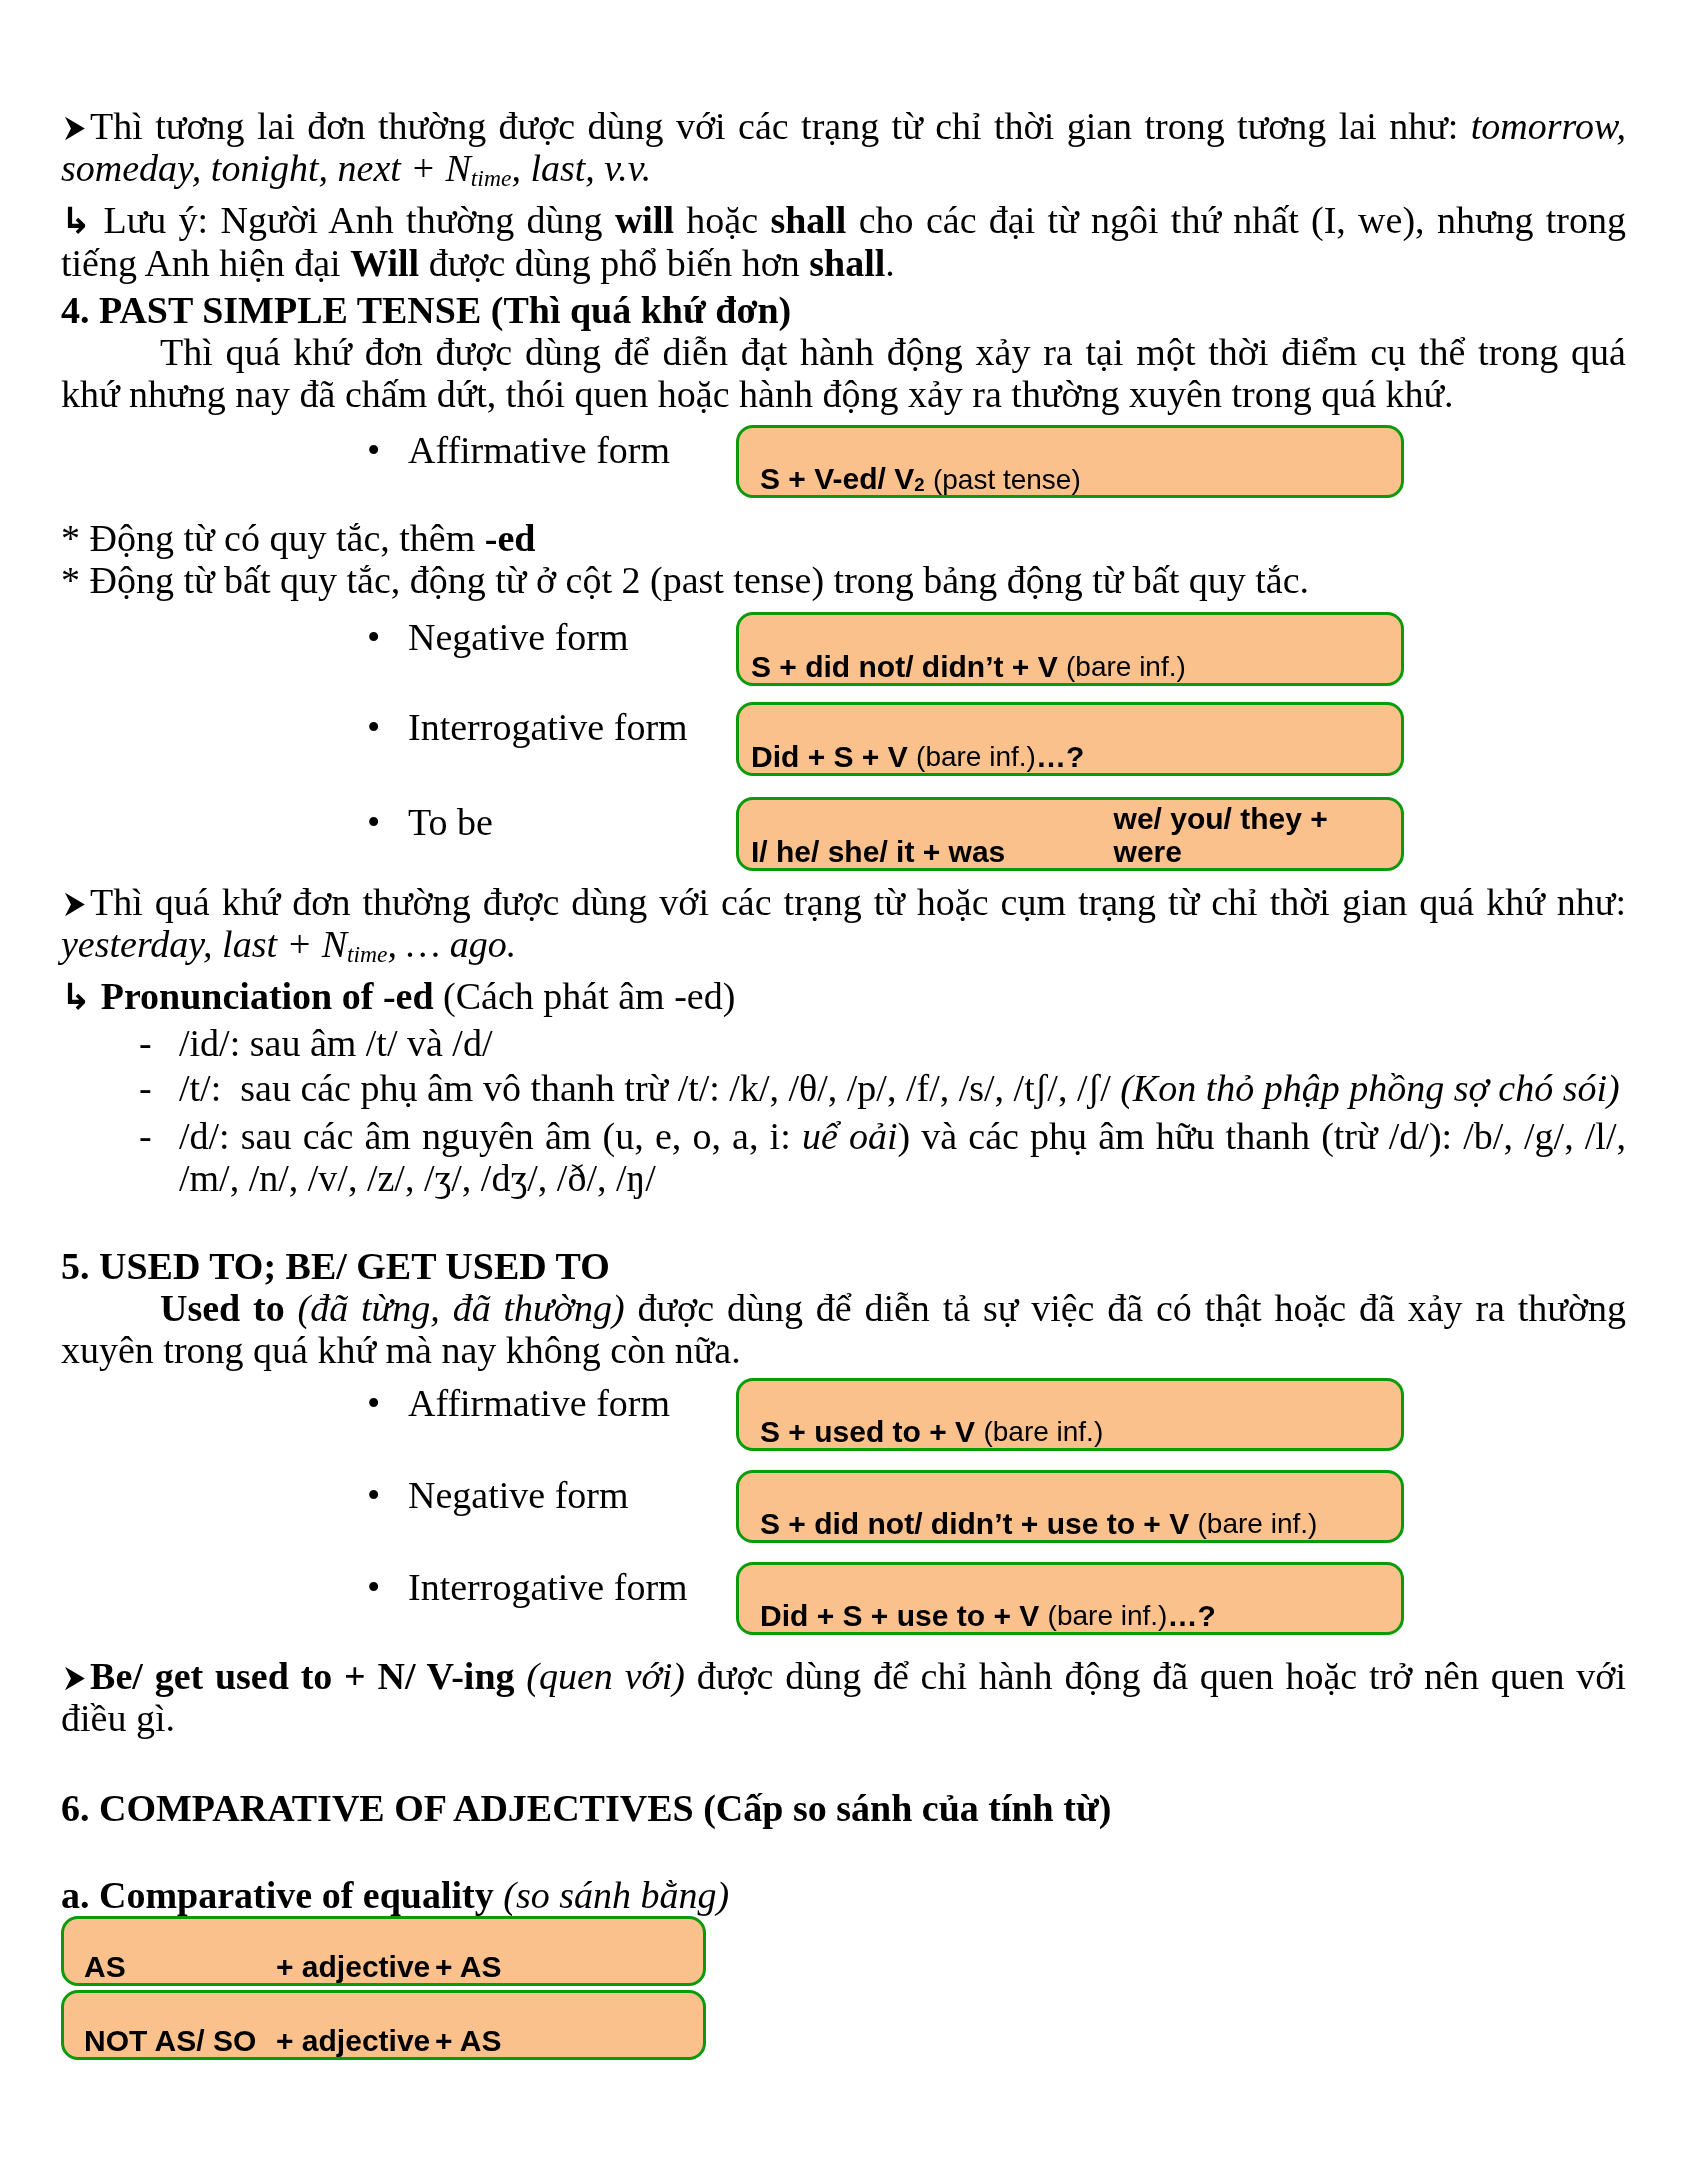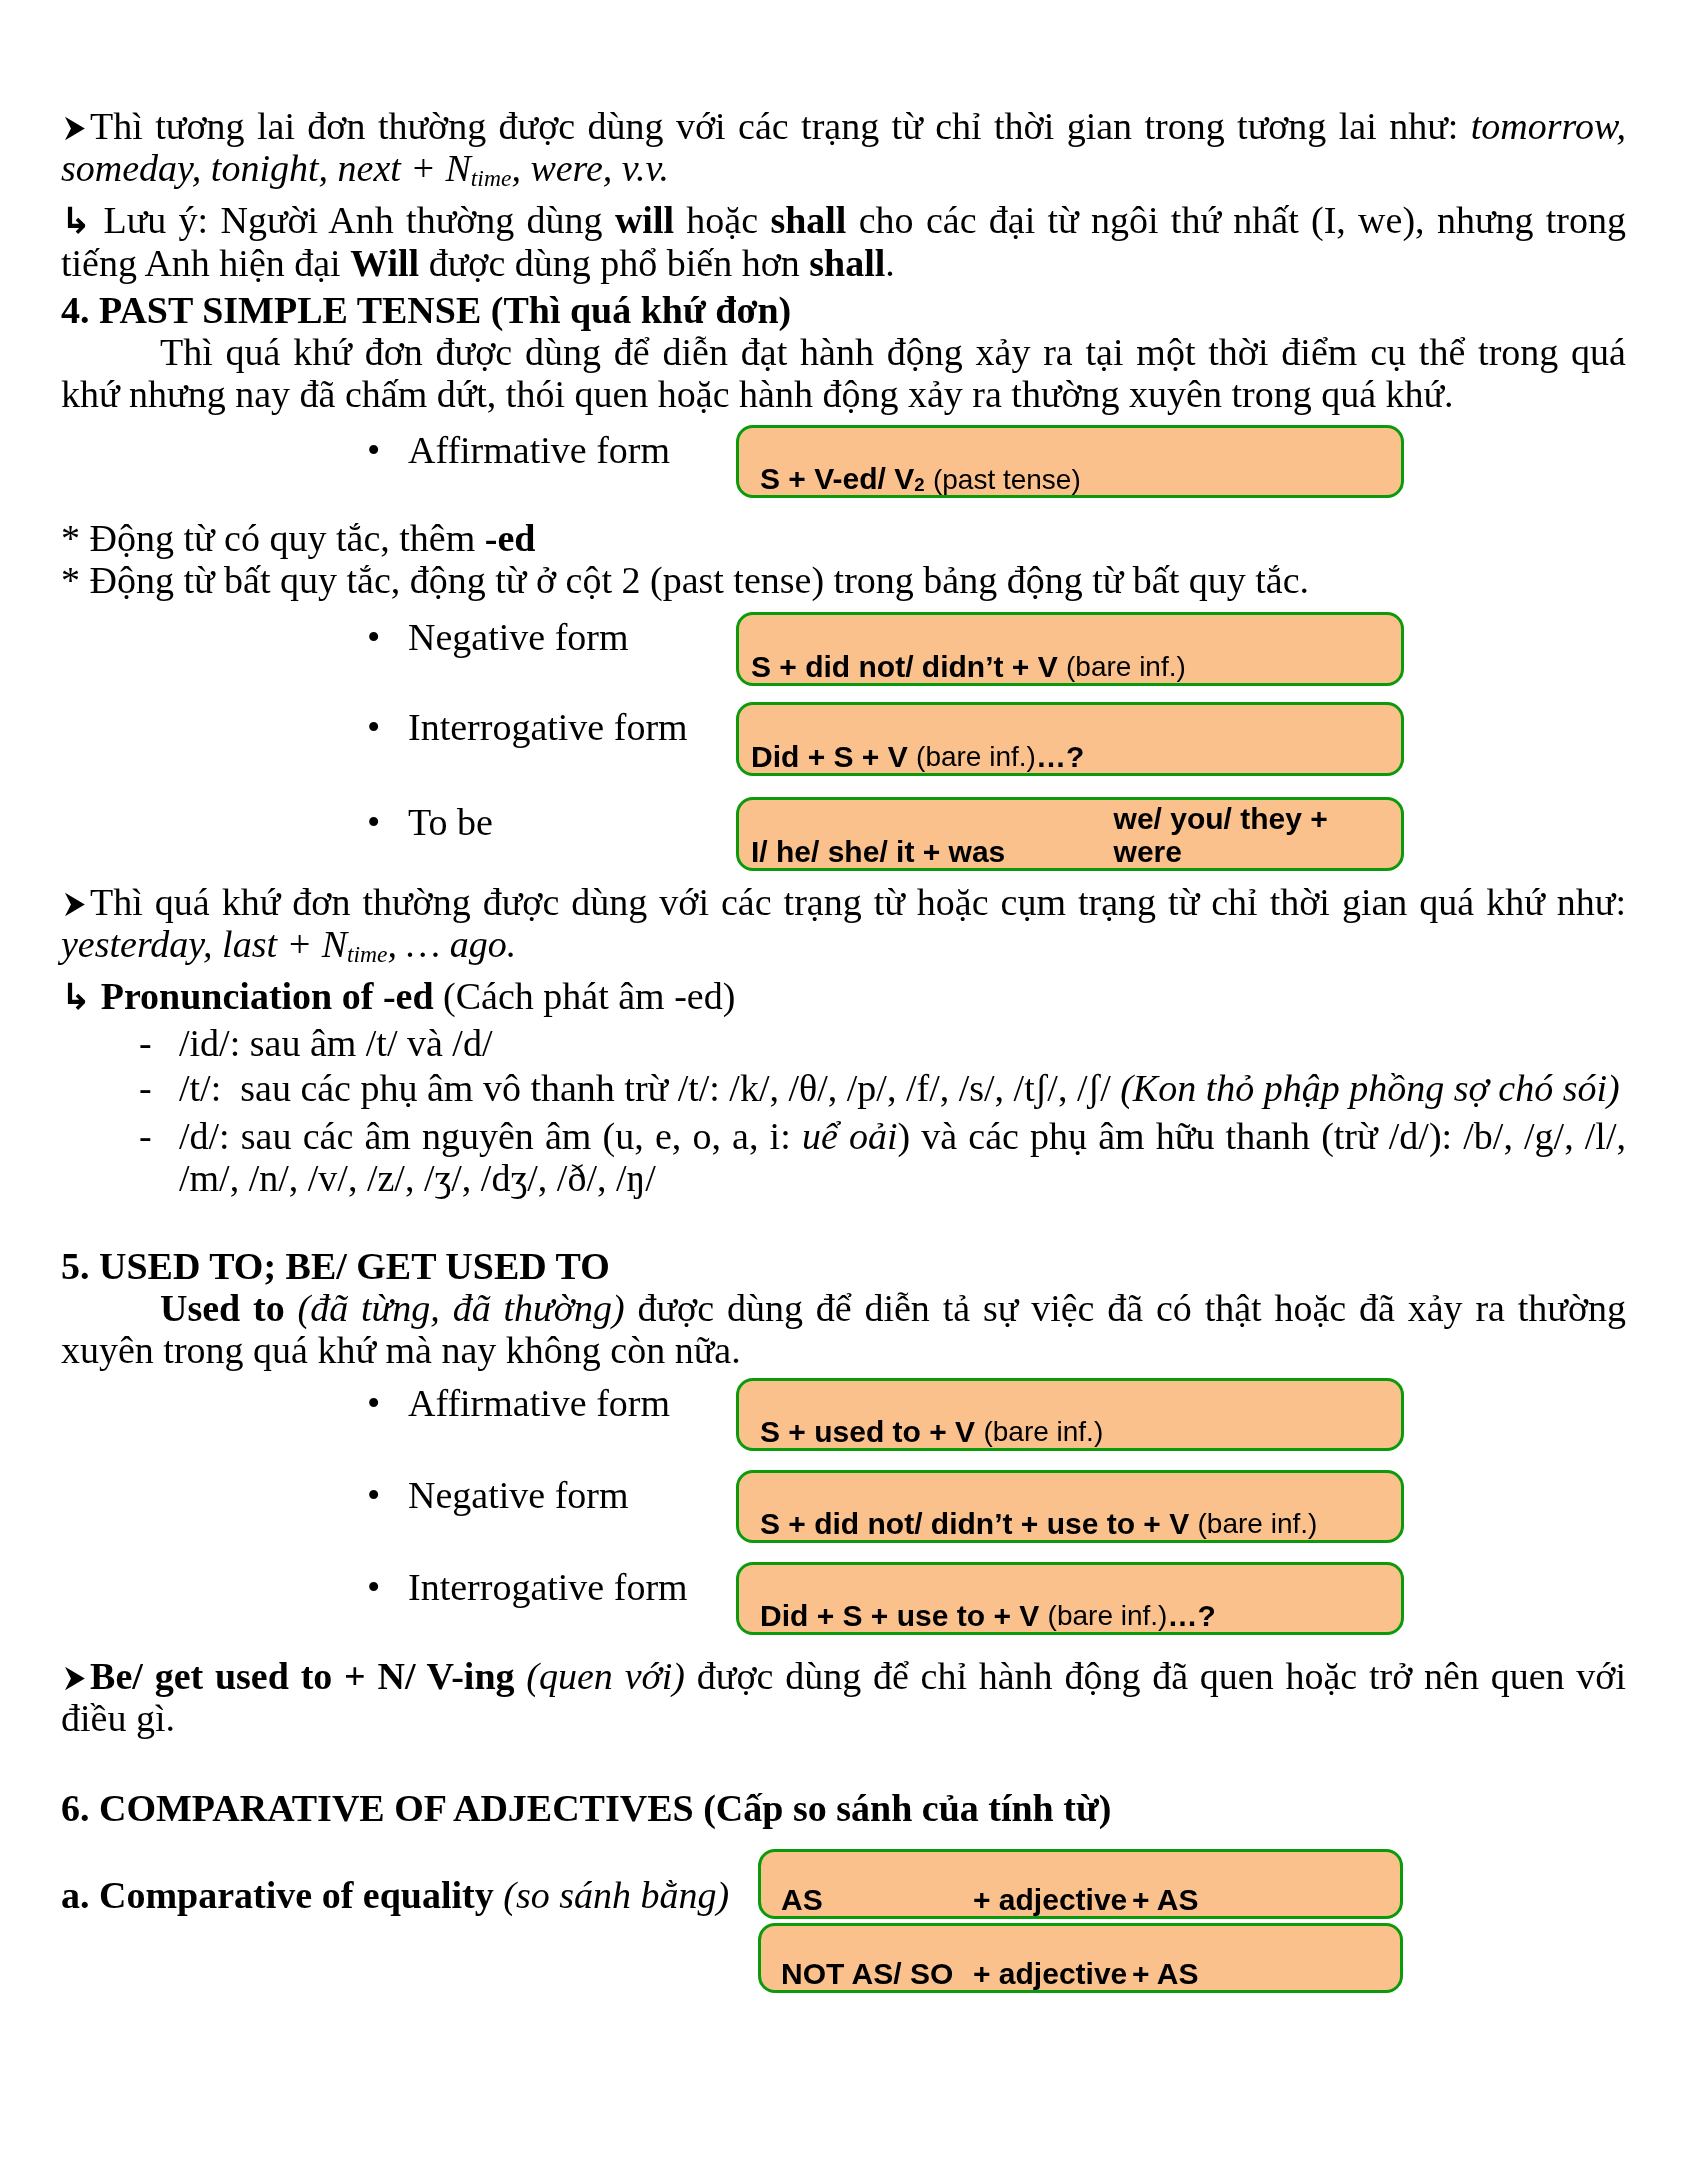--- a/index.html
+++ b/index.html
@@ -54,21 +54,21 @@
 </style>
 </head>
 <body>
 
 <div class="page">
   <div class="content">
 
     <p>
       <span class="arrowhead"><svg width="26.5" height="29" viewBox="0 0 20 22">
             <path d="M3 2 L18 11 L3 20 L7.5 11 Z" fill="#000"></path>
-          </svg></span><span><span class="run">Thì tương lai đơn thường được dùng với các trạng từ chỉ thời gian trong tương lai như: </span><span class="run i">tomorrow, someday, tonight, next + N</span><span class="run i sub">time</span><span class="run i">, were, v.v.</span></span>
+          </svg></span><span><span class="run">Thì tương lai đơn thường được dùng với các trạng từ chỉ thời gian trong tương lai như: </span><span class="run i">tomorrow, someday, tonight, next + N</span><span class="run i sub">time</span><span class="run i">, last, v.v.</span></span>
     </p>
 
     <p>
       <span class="note-arrow">↳</span><span><span class="run"> Lưu ý: Người Anh thường dùng </span><span class="run b">will</span><span class="run"> hoặc </span><span class="run b">shall</span><span class="run"> cho các đại từ ngôi thứ nhất (I, we), nhưng trong tiếng Anh hiện đại </span><span class="run b">Will</span><span class="run"> được dùng phổ biến hơn </span><span class="run b">shall</span><span class="run">.</span></span>
     </p>
 
     <p class="heading" style="margin-top:5.3px;"><span class="run b">4. PAST SIMPLE TENSE (</span><span class="run bi">Thì quá khứ đơn</span><span class="run b">)</span></p>
 
     <p class="indent"><span class="run">Thì quá khứ đơn được dùng để diễn đạt hành động xảy ra tại một thời điểm cụ thể trong quá khứ nhưng nay đã chấm dứt, thói quen hoặc hành động xảy ra thường xuyên trong quá khứ.</span></p>
 
@@ -174,21 +174,21 @@
     </div>
 
     <p style="margin-top:20px;">
       <span class="arrowhead"><svg width="26.5" height="29" viewBox="0 0 20 22">
             <path d="M3 2 L18 11 L3 20 L7.5 11 Z" fill="#000"></path>
           </svg></span><span><span class="run b">Be/ get used to + N/ V-ing </span><span class="run i">(quen với)</span><span class="run"> được dùng để chỉ hành động đã quen hoặc trở nên quen với điều gì.</span></span>
     </p>
 
     <p class="heading" style="margin-top:48px;"><span class="run b">6. COMPARATIVE OF ADJECTIVES </span><span class="run bi">(Cấp so sánh của tính từ)</span></p>
 
-    <div class="eq-row" style="margin-top:20.5px;">
+    <div class="eq-row" style="margin-top:20.5px;flex-direction:column;">
       <div class="eq-label"><span class="run b">a. Comparative of equality </span><span class="run i">(so sánh bằng)</span></div>
       <div class="eq-boxes">
         <div class="formula-box eq-box cols-eq">
             <span class="run fb">AS</span>
             <span class="run fb">+ adjective</span>
             <span class="run fb">+ AS</span>
           </div>
         <div class="formula-box eq-box cols-eq">
             <span class="run fb">NOT AS/ SO</span>
             <span class="run fb">+ adjective</span>

